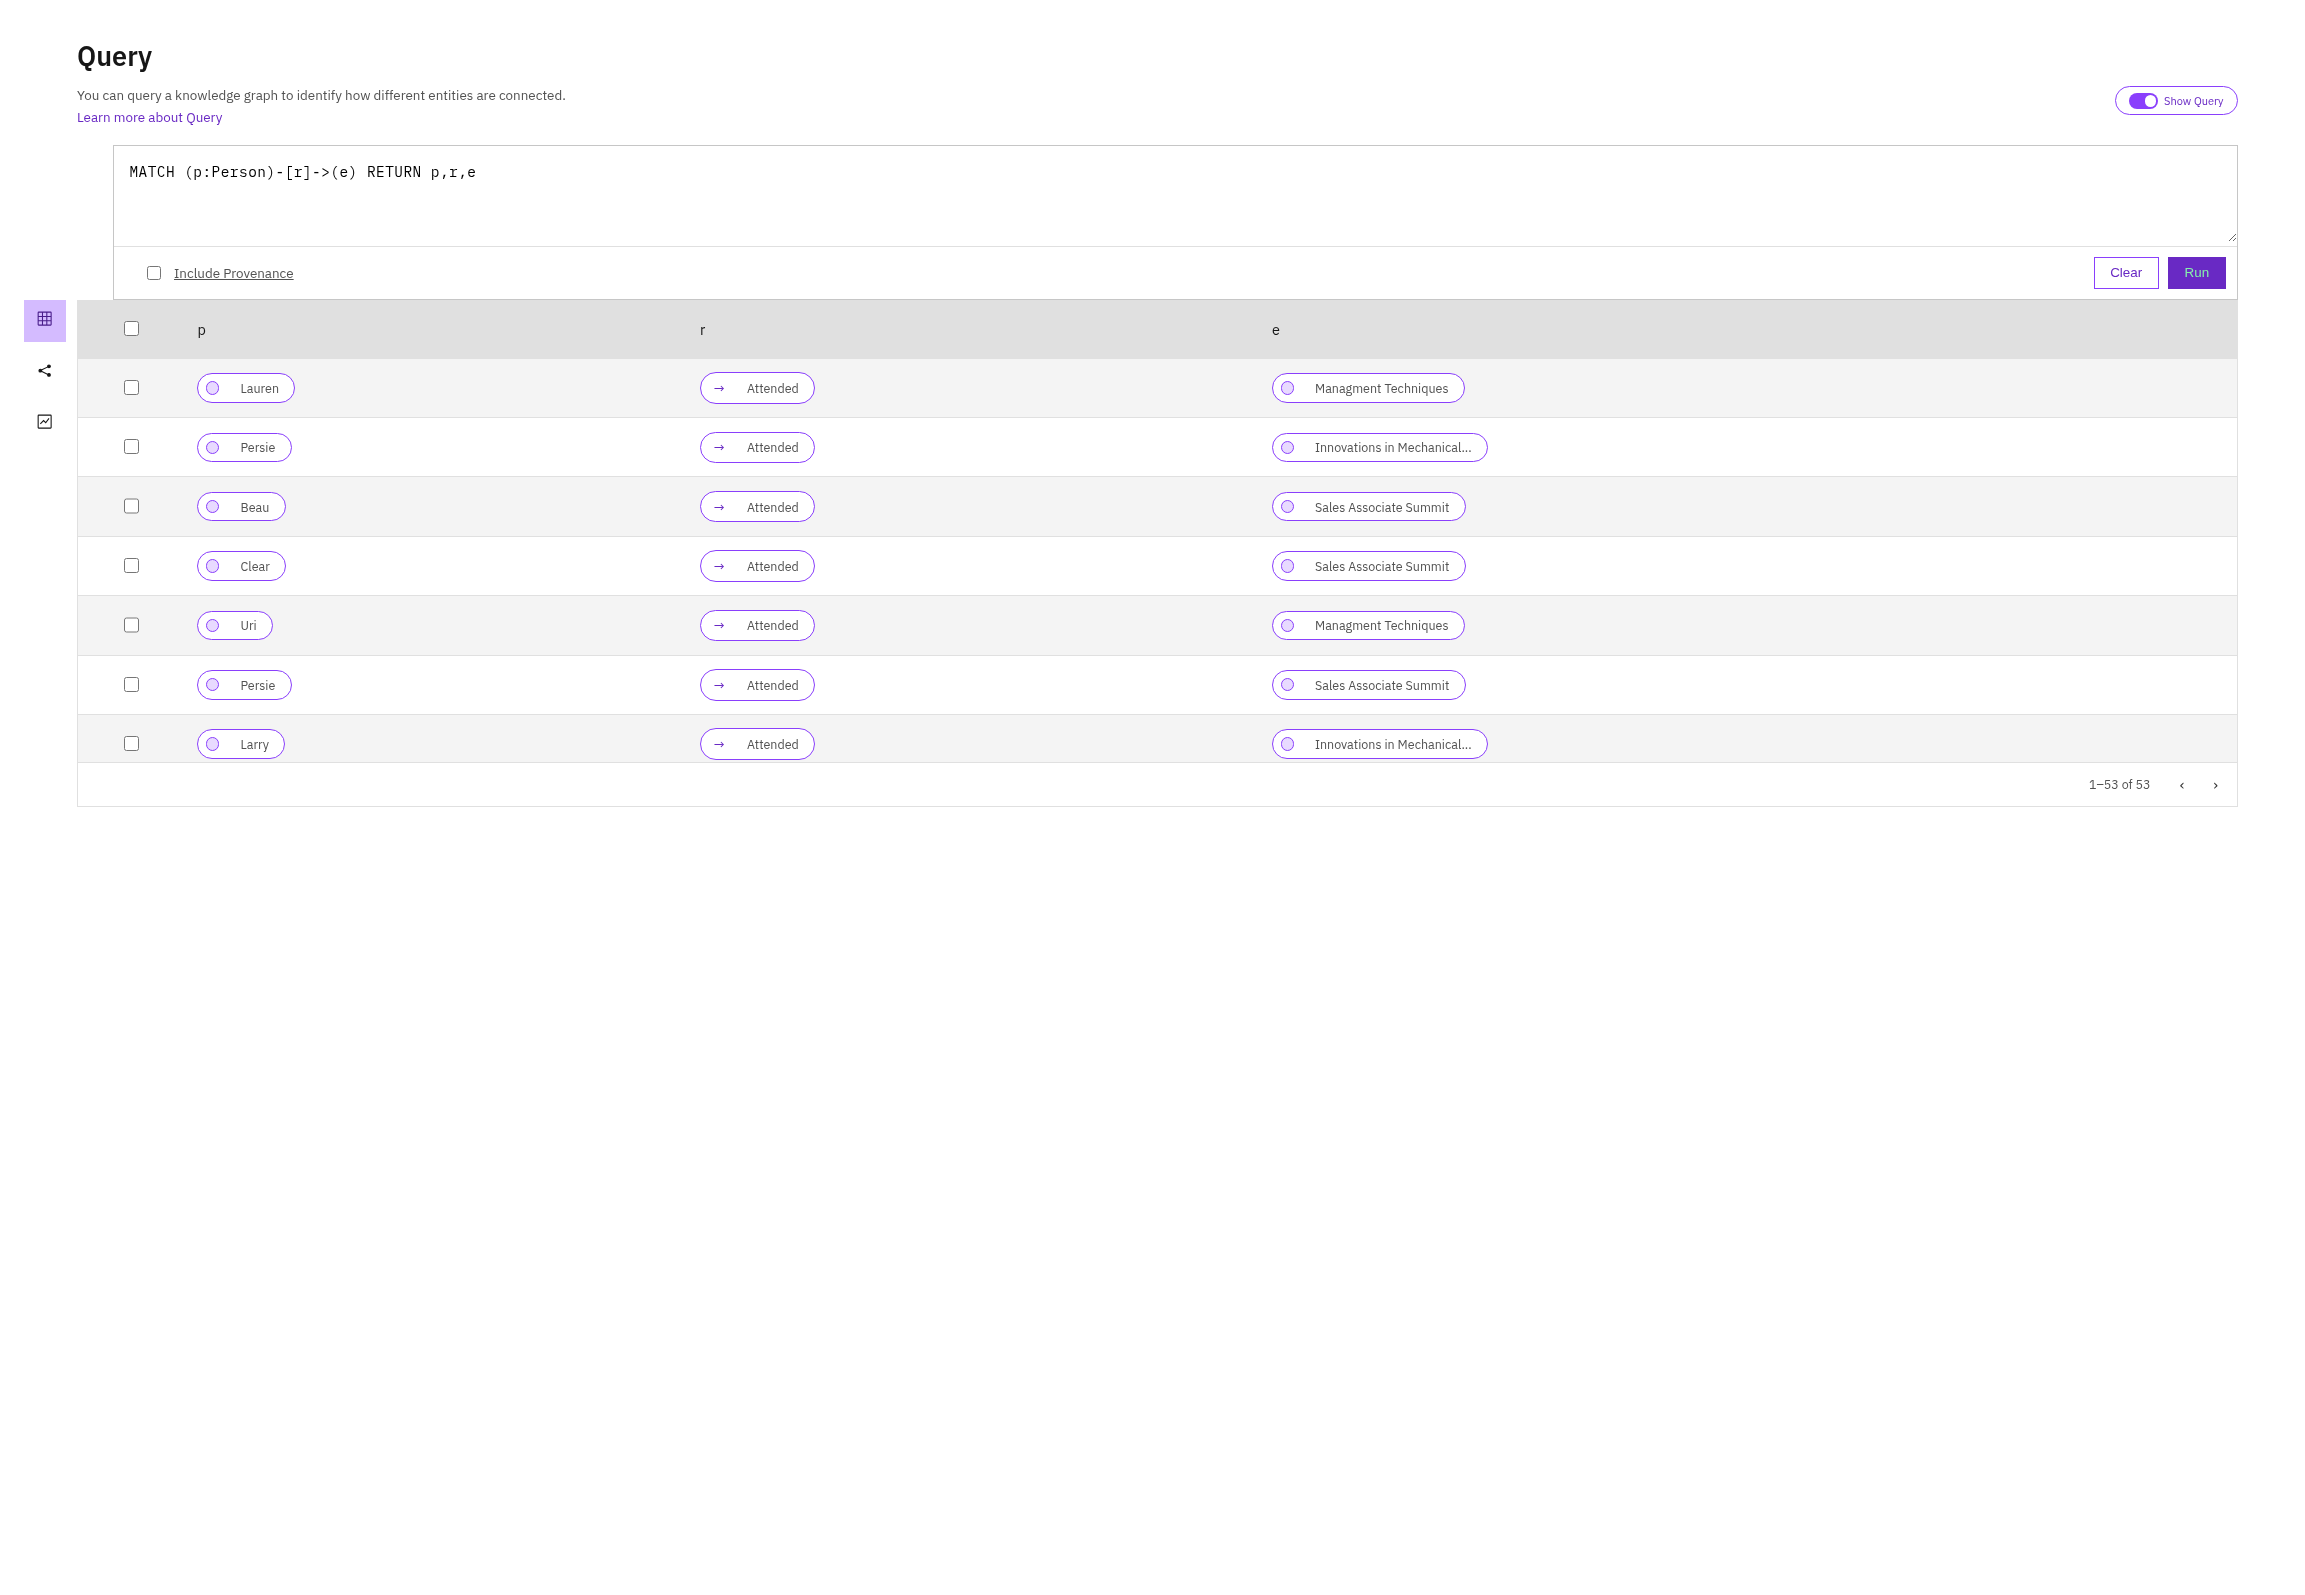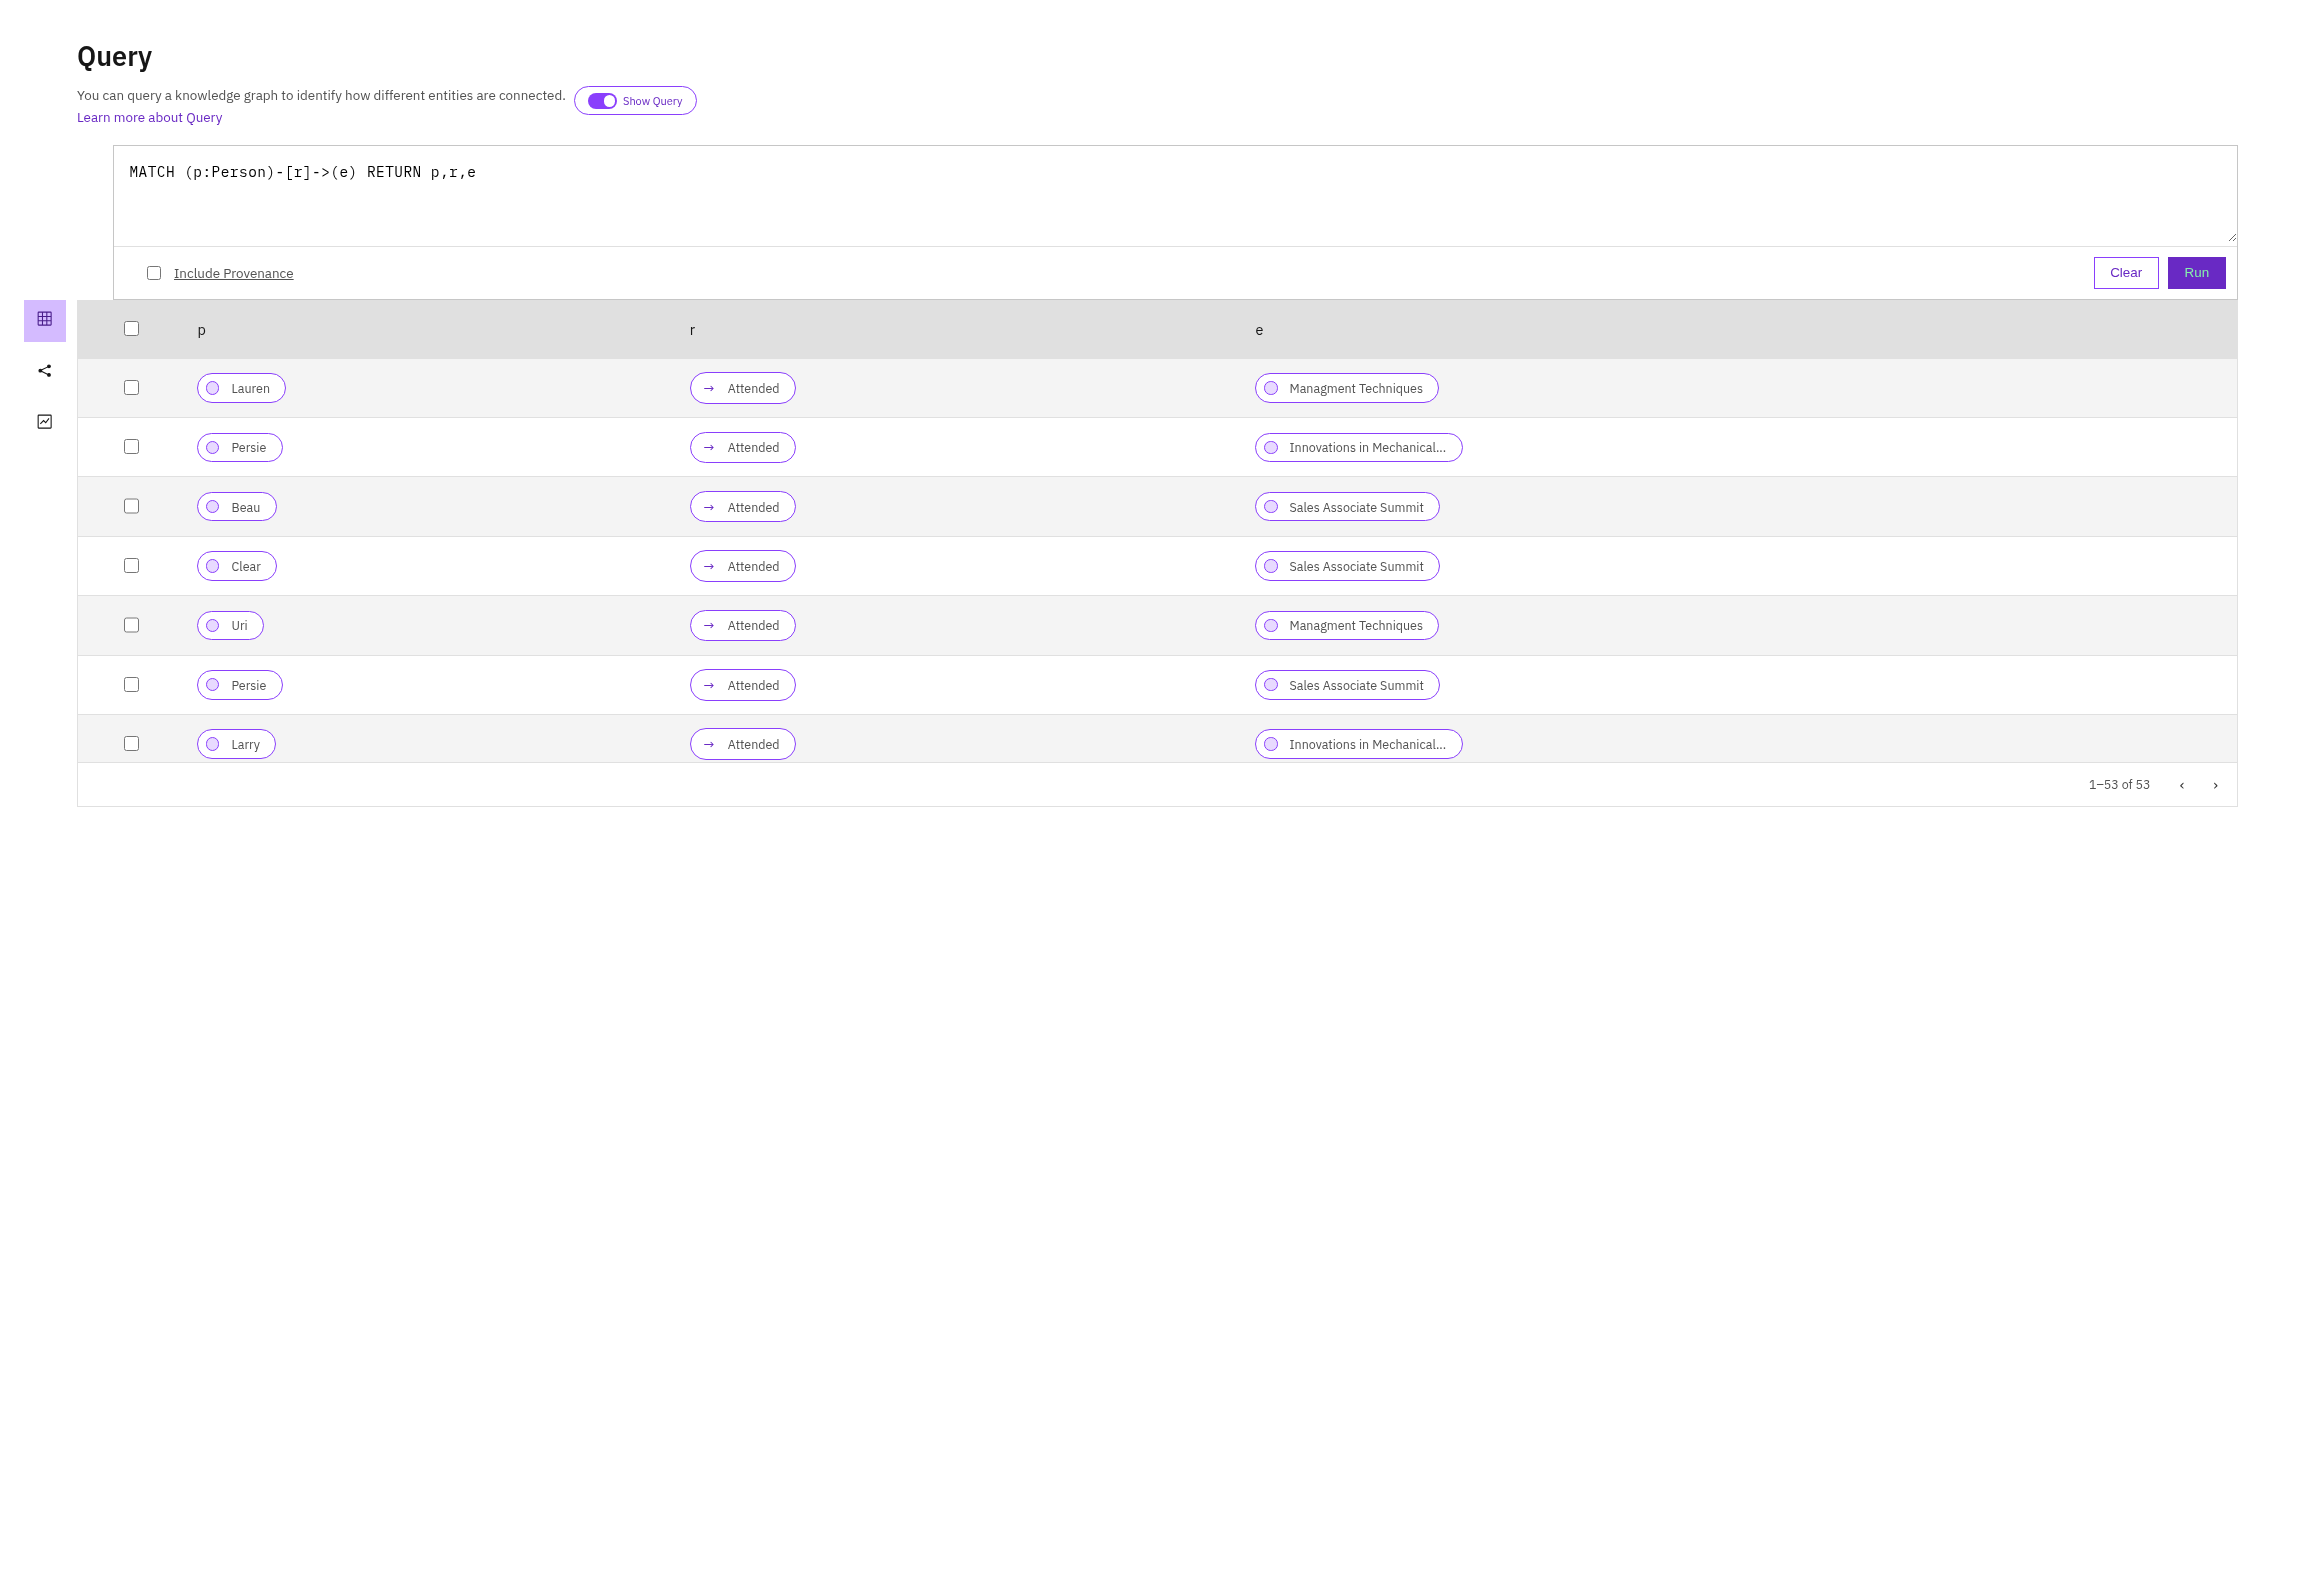--- a/index.html
+++ b/index.html
@@ -27,23 +27,22 @@
     font-weight: 600;
     margin: 0 0 13.4px 0;
   }
   h2.results-title {
     font-size: 27px;
     font-weight: 600;
     margin: 35px 0 13.4px 53px;
   }
   .subtitle-row {
     display: flex;
-    justify-content: flex-start;
+    justify-content: space-between;
     align-items: flex-start;
-    gap: 8px;
   }
   .subtitle-row p.desc {
     margin: 0 0 3.8px 0;
     font-size: 13.4px;
     color: #525252;
   }
   .learn-link {
     color: #6929c4;
     text-decoration: none;
     font-size: 13.4px;
@@ -191,21 +190,21 @@
     background: #fff;
   }
   td input[type=checkbox], th input[type=checkbox] {
     width: 15.4px;
     height: 15.4px;
     cursor: pointer;
   }
   .chip {
     display: inline-flex;
     align-items: center;
-    gap: 12px;
+    gap: 21px;
     border: 1px solid #8a3ffc;
     border-radius: 17.3px;
     padding: 5.8px 15.4px 5.8px 7.7px;
     background: #fff;
     color: #525252;
     font-size: 12.5px;
     cursor: pointer;
   }
   .chip .dot {
     width: 13.4px;

